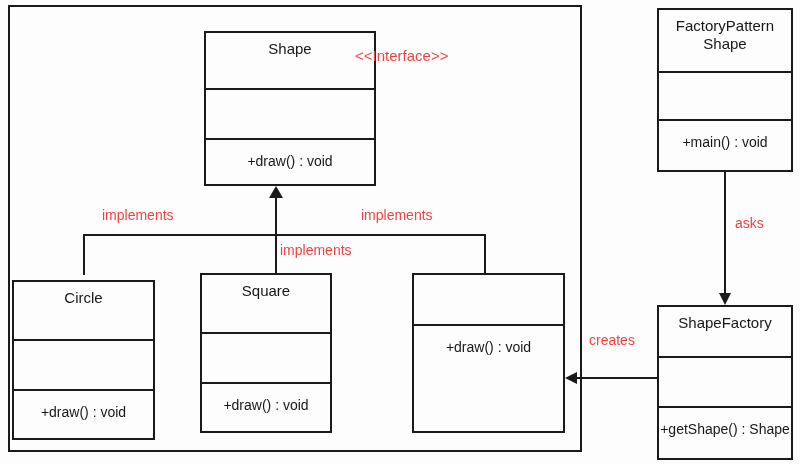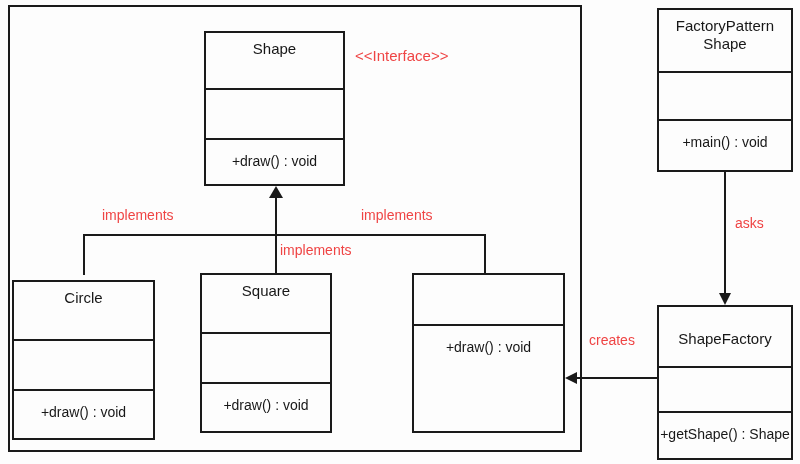--- a/index.html
+++ b/index.html
@@ -62,39 +62,39 @@
     font-size: 14px;
     color: #171717;
     line-height: 1.22;
     text-align: center;
   }
   .uml-ops.left-pad {
     justify-content: center;
   }
 
   
-  #class-shape      { left: 204px; top: 31px;  width: 141px; height: 155px; }
+  #class-shape      { left: 204px; top: 31px;  width: 172px; height: 155px; }
   #class-shape .uml-name  { height: 59px; }
   #class-shape .uml-attrs { height: 51px; }
   #class-shape .uml-ops   { height: 45px; }
 
   #class-circle     { left: 12px;  top: 280px; width: 143px; height: 160px; }
   #class-square     { left: 200px; top: 273px; width: 132px; height: 160px; }
   #class-rectangle  { left: 412px; top: 273px; width: 153px; height: 160px; }
   #class-circle .uml-name, #class-square .uml-name, #class-rectangle .uml-name   { height: 61px; }
   #class-circle .uml-attrs, #class-square .uml-attrs, #class-rectangle .uml-attrs { height: 51px; }
   #class-circle .uml-ops, #class-square .uml-ops, #class-rectangle .uml-ops       { height: 48px; }
 
   #class-demo       { left: 657px; top: 8px;   width: 136px; height: 164px; }
   #class-demo .uml-name  { height: 65px; }
   #class-demo .uml-attrs { height: 49px; }
   #class-demo .uml-ops   { height: 50px; }
 
   #class-factory    { left: 657px; top: 305px; width: 136px; height: 155px; }
-  #class-factory .uml-name  { height: 52px; margin-top: 16px; }
+  #class-factory .uml-name  { height: 52px; }
   #class-factory .uml-attrs { height: 52px; }
   #class-factory .uml-ops   { height: 51px; }
 
   
   .edge-label {
     position: absolute;
     font-size: 14px;
     color: #ef4444;
     white-space: nowrap;
     background: transparent;

